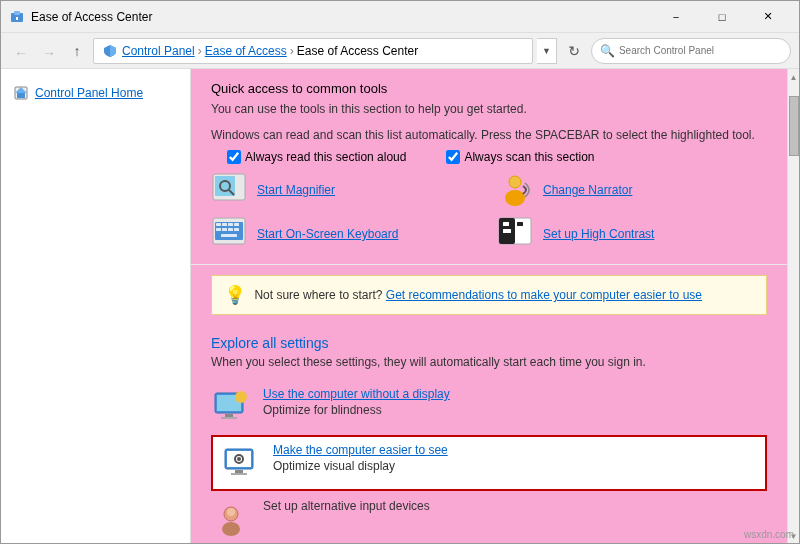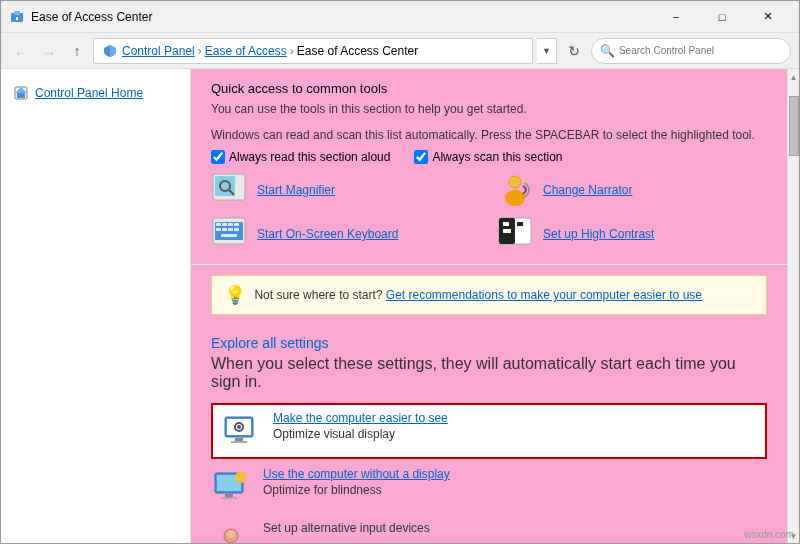--- a/index.html
+++ b/index.html
@@ -208,20 +208,21 @@
     .checkbox-row {
       display: flex;
       gap: 24px;
       margin-bottom: 8px;
     }
     .checkbox-item {
       display: flex;
       align-items: flex-start;
       gap: 4px;
       font-size: 12px;
+      margin-left: 16px;
     }
     .checkbox-item input[type="checkbox"] {
       width: 14px;
       height: 14px;
     }
 
     .tools-grid {
       display: grid;
       grid-template-columns: 1fr 1fr;
       gap: 8px 16px;
@@ -272,21 +273,21 @@
     }
     .explore-title {
       color: #0066cc;
       font-size: 14px;
       font-weight: normal;
       margin-bottom: 4px;
       cursor: pointer;
       text-decoration: none;
     }
     .explore-desc {
-      font-size: 16px;
+      font-size: 12px;
       color: #333;
       margin-bottom: 12px;
     }
 
     .setting-item {
       display: flex;
       align-items: flex-start;
       gap: 12px;
       padding: 6px 0;
       margin-bottom: 2px;
@@ -507,56 +508,56 @@
         <span class="tip-text">
           <span>Not sure where to start?</span>
           <span class="tip-link">Get recommendations to make your computer easier to use</span>
         </span>
       </div>
 
       <div class="explore-section">
         <div class="explore-title">Explore all settings</div>
         <div class="explore-desc">When you select these settings, they will automatically start each time you sign in.</div>
 
+        <div class="setting-item">
+          <div class="setting-icon">
+            <svg width="40" height="40" viewBox="0 0 40 40">
+              <rect x="4" y="6" width="28" height="20" rx="2" fill="#4a90d9" stroke="#2a70b9" stroke-width="1"></rect>
+              <rect x="6" y="8" width="24" height="16" fill="#87ceeb"></rect>
+              <rect x="14" y="27" width="8" height="3" fill="#888"></rect>
+              <rect x="10" y="30" width="16" height="2" fill="#aaa"></rect>
+              <circle cx="30" cy="10" r="6" fill="#f0c040"></circle>
+            </svg>
+          </div>
+          <div class="setting-text">
+            <span class="setting-link">Use the computer without a display</span>
+            <span class="setting-subdesc">Optimize for blindness</span>
+          </div>
+        </div>
+
         <div class="setting-item highlighted">
           <div class="setting-icon">
             <svg width="40" height="40" viewBox="0 0 40 40">
               <rect x="4" y="6" width="28" height="20" rx="2" fill="#4a90d9" stroke="#2a70b9" stroke-width="1"></rect>
               <rect x="6" y="8" width="24" height="16" fill="#fff"></rect>
               <rect x="14" y="27" width="8" height="3" fill="#888"></rect>
               <rect x="10" y="30" width="16" height="2" fill="#aaa"></rect>
               <circle cx="18" cy="16" r="4" fill="none" stroke="#555" stroke-width="2"></circle>
               <circle cx="18" cy="16" r="2" fill="#555"></circle>
             </svg>
           </div>
           <div class="setting-text">
             <span class="setting-link">Make the computer easier to see</span>
             <span class="setting-subdesc">Optimize visual display</span>
           </div>
         </div>
 
         <div class="setting-item">
           <div class="setting-icon">
             <svg width="40" height="40" viewBox="0 0 40 40">
-              <rect x="4" y="6" width="28" height="20" rx="2" fill="#4a90d9" stroke="#2a70b9" stroke-width="1"></rect>
-              <rect x="6" y="8" width="24" height="16" fill="#87ceeb"></rect>
-              <rect x="14" y="27" width="8" height="3" fill="#888"></rect>
-              <rect x="10" y="30" width="16" height="2" fill="#aaa"></rect>
-              <circle cx="30" cy="10" r="6" fill="#f0c040"></circle>
-            </svg>
-          </div>
-          <div class="setting-text">
-            <span class="setting-link">Use the computer without a display</span>
-            <span class="setting-subdesc">Optimize for blindness</span>
-          </div>
-        </div>
-
-        <div class="setting-item">
-          <div class="setting-icon">
-            <svg width="40" height="40" viewBox="0 0 40 40">
               <circle cx="20" cy="15" r="7" fill="#e8a080" stroke="#c07060" stroke-width="1"></circle>
               <ellipse cx="20" cy="30" rx="9" ry="7" fill="#c08060"></ellipse>
               <circle cx="20" cy="13" r="4" fill="#f0c0a0"></circle>
             </svg>
           </div>
           <div class="setting-text">
             <span class="setting-subdesc">Set up alternative input devices</span>
           </div>
         </div>
 

